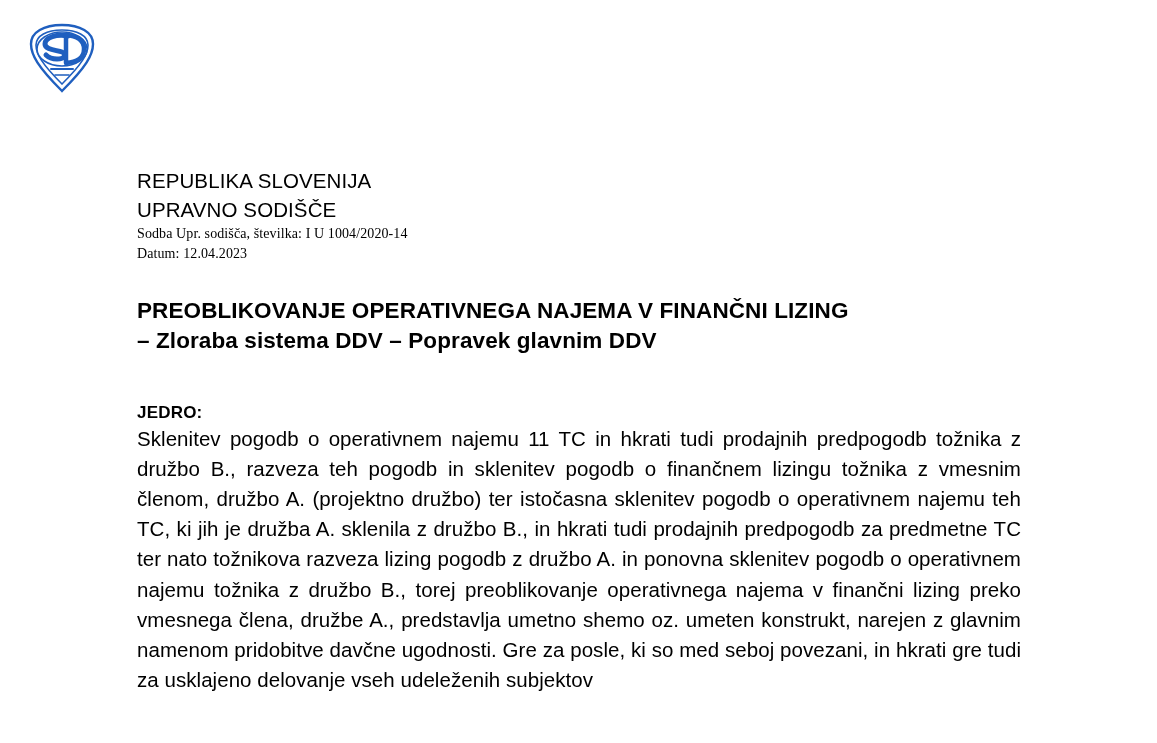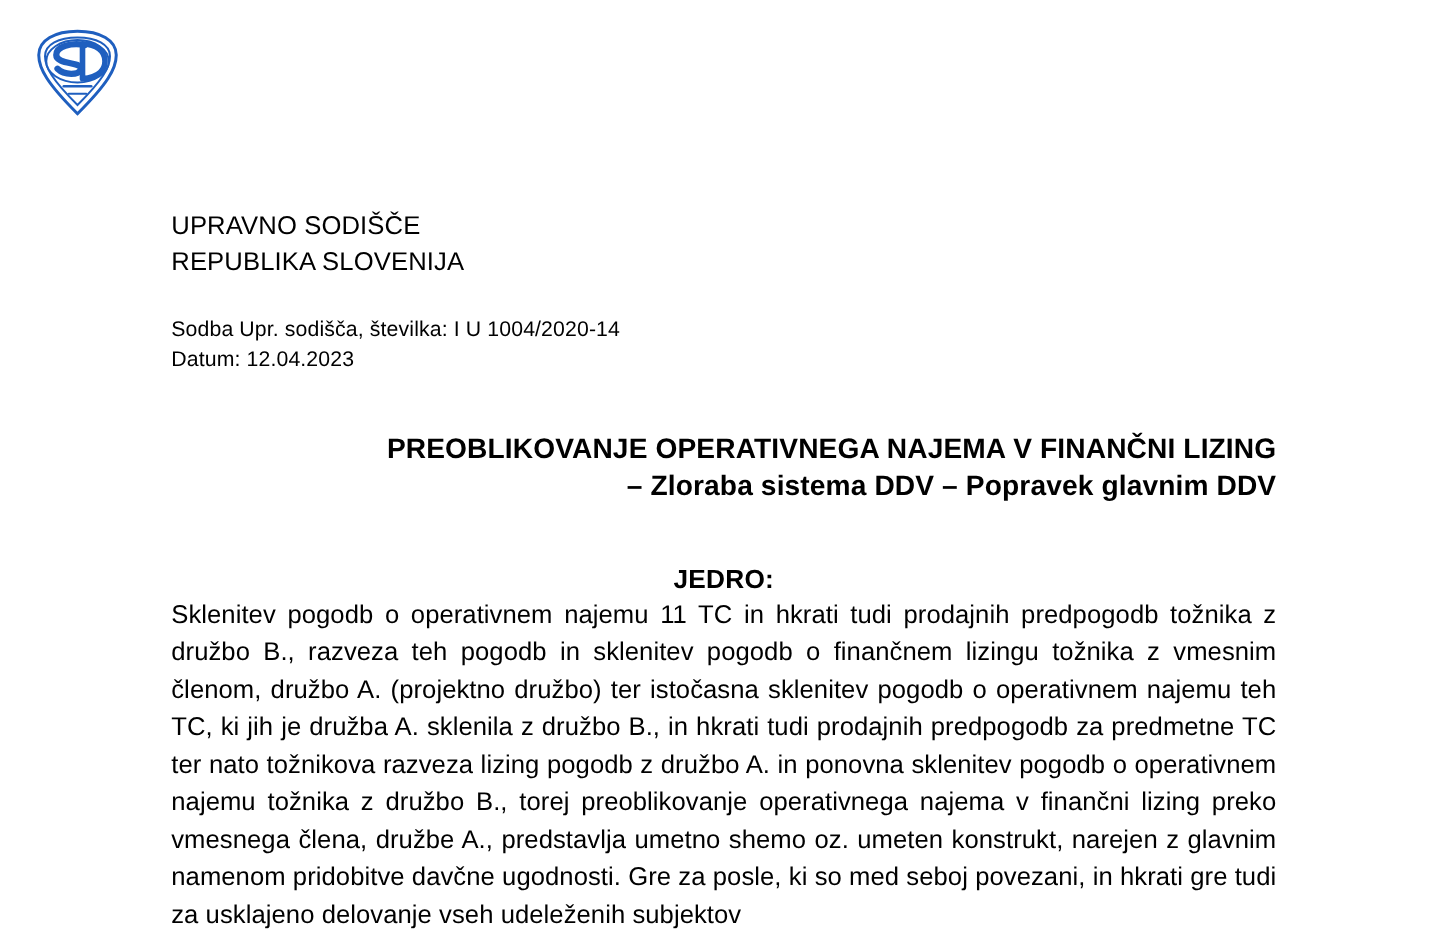--- a/index.html
+++ b/index.html
@@ -41,44 +41,43 @@
   }
 
   .court-block {
     margin-top: 166px;
     font-size: 20.5px;
     line-height: 1.42;
     letter-spacing: 0.1px;
   }
 
   .case-block {
-    margin-top: 28px;
-    font-size: 17px;
+    font-size: 14px;
     line-height: 1.42;
     letter-spacing: 0.1px;
+    font-family: Liberation Serif, serif;
   }
 
   .title-block {
-    margin-top: 44px;
-    text-align: right;
+    margin-top: 32px;
+    text-align: left;
     font-weight: bold;
     font-size: 22.5px;
     line-height: 1.32;
     letter-spacing: 0.1px;
   }
   .title-line-2 {
     white-space: nowrap;
   }
 
   .section-label {
     margin-top: 48px;
     font-weight: bold;
-    font-size: 21px;
+    font-size: 17px;
     letter-spacing: 0.2px;
-    text-align: center;
   }
 
   .jedro-text {
     margin-top: 1px;
     font-size: 20.5px;
     line-height: 1.465;
     text-align: justify;
     text-justify: inter-word;
     letter-spacing: 0.05px;
     hyphens: none;
@@ -102,22 +101,22 @@
       <path d="M42 13 L 42 41 C 56 40, 60 33, 60 27 C 60 19, 54 14, 42 13 Z" fill="none" stroke="#1f5fbf" stroke-width="4.5" stroke-linejoin="round"></path>
 
       <path d="M27 47 L 49 47" stroke="#1f5fbf" stroke-width="2" stroke-linecap="round"></path>
       <path d="M31 53 L 45 53" stroke="#1f5fbf" stroke-width="1.6" stroke-linecap="round"></path>
     </svg>
   </div>
 
   <div class="doc">
 
     <div class="court-block">
+      <div>REPUBLIKA SLOVENIJA</div>
       <div>UPRAVNO SODIŠČE</div>
-      <div>REPUBLIKA SLOVENIJA</div>
     </div>
 
     <div class="case-block">
       <div>Sodba Upr. sodišča, številka: I U 1004/2020-14</div>
       <div>Datum: 12.04.2023</div>
     </div>
 
     <div class="title-block">
       <div class="title-line-1">PREOBLIKOVANJE OPERATIVNEGA NAJEMA V FINANČNI LIZING</div>
       <div class="title-line-2">– Zloraba sistema DDV – Popravek glavnim DDV</div>

